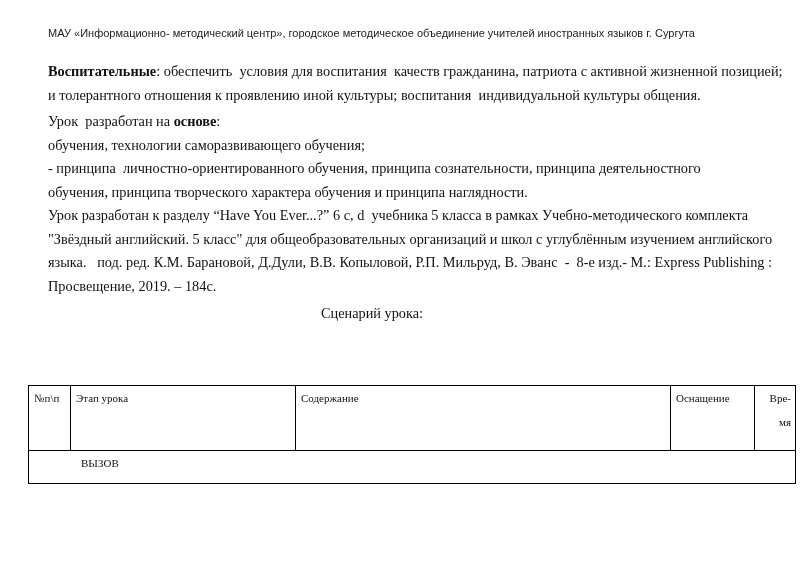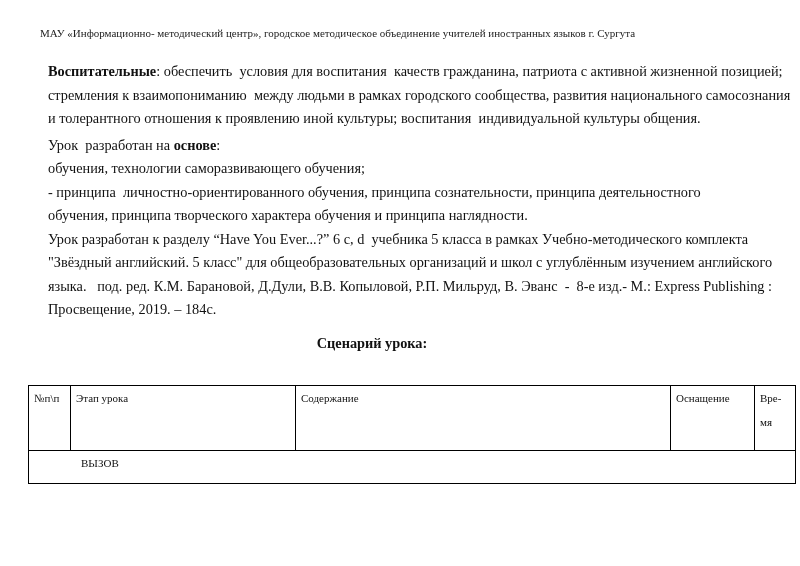--- a/index.html
+++ b/index.html
@@ -6,62 +6,61 @@
   html, body { background:#ffffff; }
   .page {
     position:relative;
     width:800px; height:566px;
     background:#ffffff;
     color:#111111;
     font-family:"Liberation Serif","DejaVu Serif",serif;
     overflow:hidden;
   }
   .doc-header {
-    position:absolute; left:40px; top:27px;
-    font-family:Liberation Serif, serif;
+    position:absolute; left:48px; top:27px;
+    font-family:Liberation Sans, sans-serif;
     font-size:11px; color:#222222; white-space:pre;
   }
   .content {
     position:absolute; left:48px; top:60px; width:714px;
     font-size:14.3px; line-height:23.5px;
   }
   .line { white-space:pre; height:23.5px; }
   .gap-before { margin-top:3px; }
   .b { font-weight:bold; }
   .title-line {
     white-space:normal; text-align:center; padding-right:66px;
-    font-weight:bold; margin-top:10px; height:23.5px;
+    font-weight:normal; margin-top:4px; height:23.5px;
   }
   table.lesson-table {
     position:absolute; left:28px; top:385px;
     width:767px; table-layout:fixed; border-collapse:collapse;
     font-size:11px; line-height:23.5px; color:#111111;
   }
   table.lesson-table td {
     border:1px solid #000000;
     vertical-align:top;
     padding:1px 4px 0 5px;
     overflow:hidden;
   }
   tr.header-row td { height:65px; }
   tr.vyzov-row td { height:33px; padding-left:52px; }
-  .cell-time { white-space:pre-line; }
+  .cell-time { white-space:pre-line;text-align:right; }
 </style>
 </head>
 <body>
 
 <div class="page">
 
   <div class="doc-header">МАУ «Информационно- методический центр», городское методическое объединение учителей иностранных языков г. Сургута</div>
 
   <div class="content">
 
     <div class="line"><span class="b">Воспитательные</span><span>: обеспечить  условия для воспитания  качеств гражданина, патриота с активной жизненной позицией;</span></div>
 
-    <div class="line">стремления к взаимопониманию  между людьми в рамках городского сообщества, развития национального самосознания</div>
 
     <div class="line">и толерантного отношения к проявлению иной культуры; воспитания  индивидуальной культуры общения.</div>
 
     <div class="line gap-before"><span>Урок  разработан на </span><span class="b">основе</span><span>:</span></div>
 
 
     <div class="line">обучения, технологии саморазвивающего обучения;</div>
 
     <div class="line">- принципа  личностно-ориентированного обучения, принципа сознательности, принципа деятельностного</div>
 

